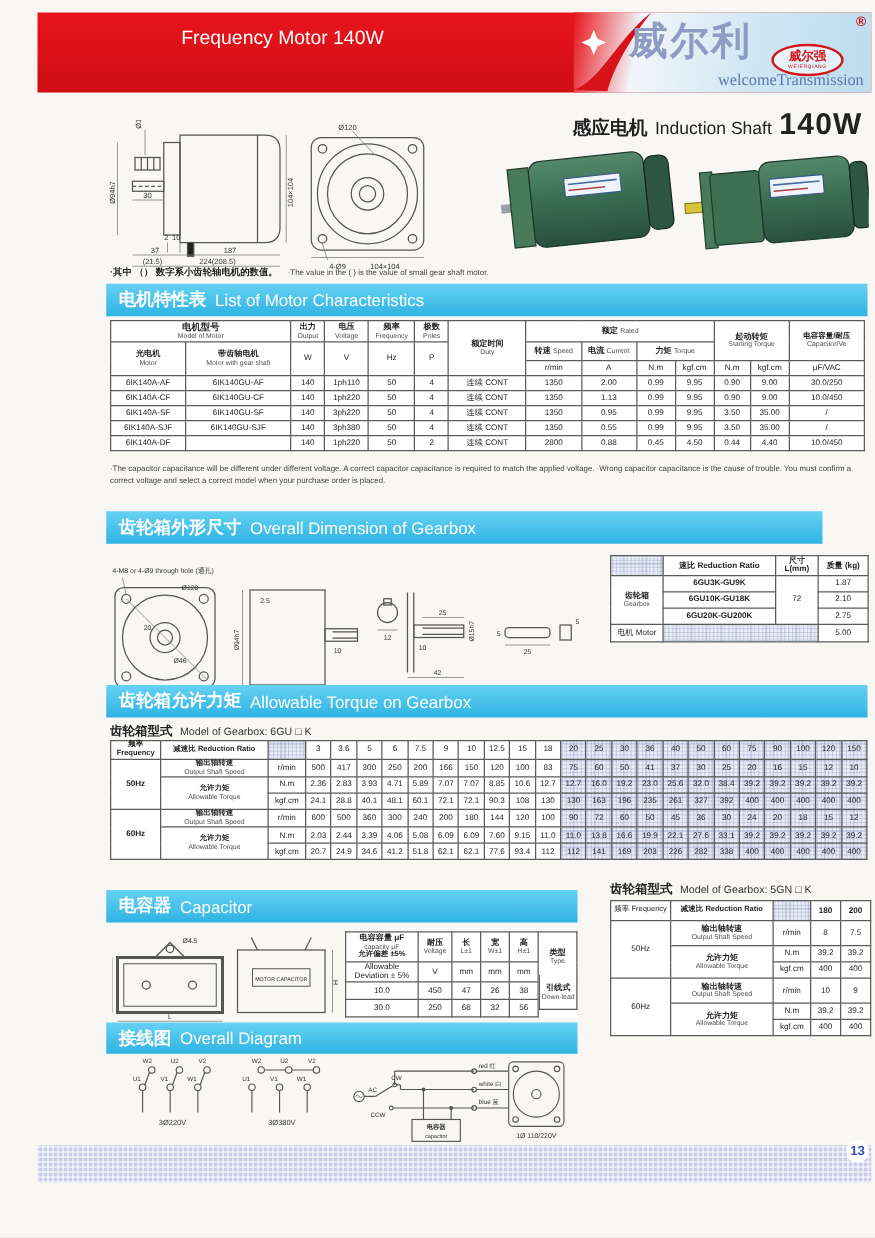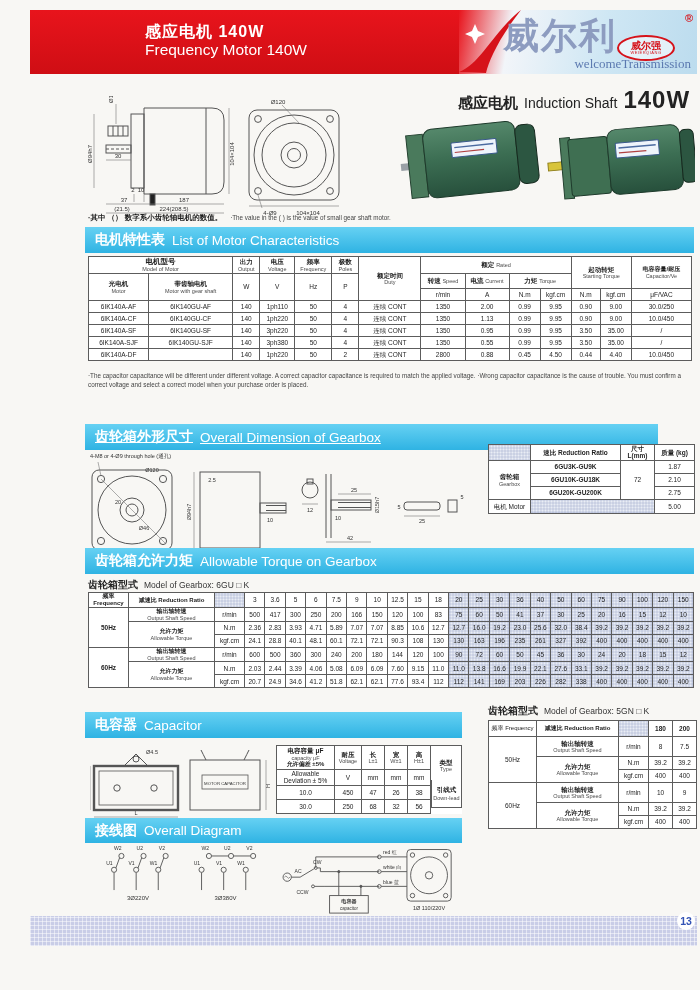--- a/index.html
+++ b/index.html
@@ -7,21 +7,21 @@
   .page{position:relative;width:700px;height:990px;margin:0 auto;background:#f8f7f4;
         font-family:"Liberation Sans",sans-serif;color:#222;overflow:hidden;}
   .abs{position:absolute;}
   
   .hband{left:30px;top:10px;width:667px;height:64px;background:linear-gradient(180deg,#e8141c,#cf0e14);}
   .htitle{position:absolute;left:115px;top:12px;color:#fff;line-height:1.2;}
   .htitle .zh1{font-size:16px;font-weight:bold;letter-spacing:1px;}
   .htitle .en1{font-size:15.5px;}
   .logo{position:absolute;right:0;top:0;width:238px;height:64px;
         background:linear-gradient(100deg,#e8141c 0%,#f2f5f9 22%,#cfe7f4 60%,#bcdcee 100%);}
-  .brand{position:absolute;left:44px;top:2px;font-size:36px;font-weight:bold;color:#8d9cc0;letter-spacing:2px;}
+  .brand{position:absolute;left:44px;top:2px;font-size:31px;font-weight:bold;color:#8d9cc0;letter-spacing:2px;}
   .reg{position:absolute;right:4px;top:2px;color:#d6121a;font-size:11px;font-weight:bold;}
   .stamp{position:absolute;right:22px;top:25px;width:58px;height:26px;border:2px solid #d6121a;border-radius:50%;
          background:rgba(255,255,255,.55);text-align:center;line-height:1;}
   .stamp .s1{font-size:10px;font-weight:bold;color:#d6121a;margin-top:4px;}
   .stamp .s2{font-size:4px;color:#d6121a;letter-spacing:.5px;}
   .bsub{position:absolute;right:6px;bottom:2px;font-size:13px;color:#5b79b0;font-family:"Liberation Serif",serif;}
   
   .h2line{display:flex;align-items:baseline;gap:6px;}
   .h2line .zh{font-size:12.5px;font-weight:bold;color:#1d1d1d;}
   .h2line .en{font-size:11px;color:#3a3a3a;}
@@ -59,21 +59,20 @@
   .oln{stroke:#555;stroke-width:1;fill:none;}
   .dln{stroke:#777;stroke-width:.6;fill:none;}
 </style>
 </head>
 <body>
 
 <div class="page">
 
   <div class="abs hband">
     <div class="htitle">
-      <div class="zh1">感应电机 140W</div>
       <div class="en1">Frequency Motor 140W</div>
     </div>
     <div class="logo">
       <svg width="70" height="64" viewBox="0 0 70 64" style="position:absolute;left:-6px;top:0;">
         <path d="M6,62 C28,54 40,22 68,0 C46,28 36,50 33,63 Z" fill="#d6121a"></path>
         <polygon points="22,14 25,21 32,24 25,27 22,34 19,27 12,24 19,21" fill="#fff"></polygon>
       </svg>
       <div class="brand">威尔利</div>
       <div class="reg">®</div>
       <div class="stamp">
@@ -343,21 +342,21 @@
           <td>4.50</td>
           <td>0.44</td>
           <td>4.40</td>
           <td>10.0/450</td>
         </tr>
   </tbody>
     </table>
 
   <div class="abs note6" style="left:88px;top:371px;width:606px;">·The capacitor capacitance will be different under different voltage. A correct capacitor capacitance is required to match the applied voltage. ·Wrong capacitor capacitance is the cause of trouble. You must confirm a correct voltage and select a correct model when your purchase order is placed.</div>
 
-  <div class="abs secbar" style="left:85px;top:424px;width:573px;text-decoration:underline;">
+  <div class="abs secbar" style="left:85px;top:409px;width:573px;">
     <span class="zh">齿轮箱外形尺寸</span>
     <span class="en">Overall Dimension of Gearbox</span>
   </div>
 
   <svg class="abs" style="left:88px;top:450px;" width="380" height="112" viewBox="0 0 380 112">
     <g class="oln">
       <rect x="4" y="20" width="80" height="80" rx="7"></rect>
       <circle cx="13" cy="29" r="3.6"></circle>
         <circle cx="75" cy="29" r="3.6"></circle>
         <circle cx="13" cy="91" r="3.6"></circle>

